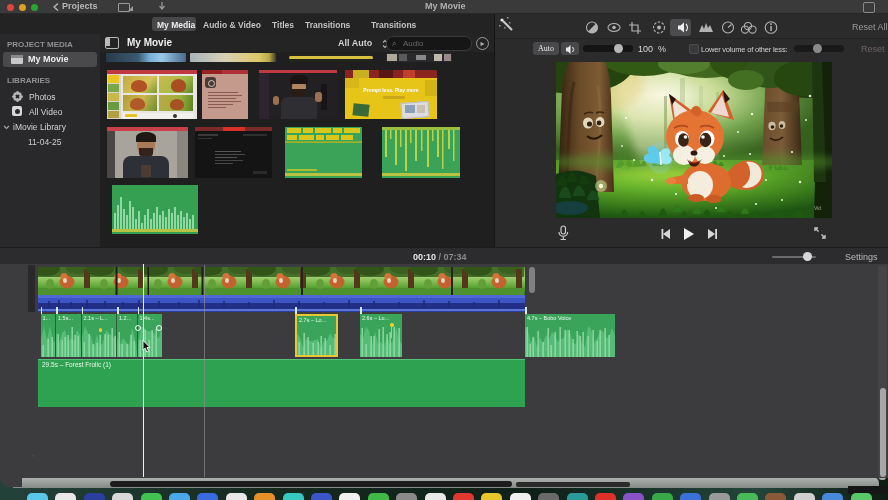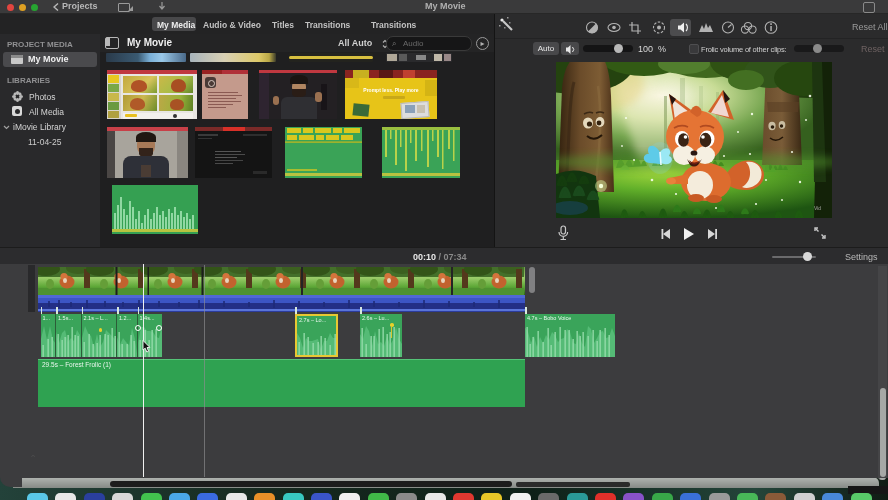--- a/index.html
+++ b/index.html
@@ -62,21 +62,21 @@
           <ellipse cx="9" cy="5.5" rx="2" ry="1.6"></ellipse>
           <ellipse cx="3" cy="3" rx="1.8" ry="1.4" transform="rotate(-45 3 3)"></ellipse>
           <ellipse cx="8" cy="3" rx="1.8" ry="1.4" transform="rotate(45 8 3)"></ellipse>
           <ellipse cx="3" cy="8" rx="1.8" ry="1.4" transform="rotate(45 3 8)"></ellipse>
           <ellipse cx="8" cy="8" rx="1.8" ry="1.4" transform="rotate(-45 8 8)"></ellipse>
         </g>
     </svg>
     <div class="abs" style="left:29px;top:58px;color:#d4d4d4;font-size:8.5px;">Photos</div>
     <div class="abs" style="left:12px;top:72px;width:10px;height:10px;background:#d8d8d8;border-radius:2px;"></div>
     <div class="abs" style="left:14.5px;top:74.5px;width:5px;height:5px;border-radius:50%;background:#29292b;"></div>
-    <div class="abs" style="left:29px;top:73px;color:#d4d4d4;font-size:8.5px;">All Media</div>
+    <div class="abs" style="left:29px;top:73px;color:#d4d4d4;font-size:8.5px;">All Video</div>
     <svg class="abs" style="left:3px;top:91px;" width="7" height="5" viewBox="0 0 7 5">
         <path d="M1,1 L3.5,3.5 L6,1" stroke="#a0a0a0" stroke-width="1.2" fill="none"></path>
       </svg>
     <div class="abs" style="left:13px;top:88px;color:#d4d4d4;font-size:8.5px;">iMovie Library</div>
     <div class="abs" style="left:28px;top:103px;color:#cccccc;font-size:8.5px;">11-04-25</div>
   </div>
 
   <div class="abs" style="left:100px;top:34px;width:394px;height:213px;background:#1f1f20;">
 
     <div class="abs" style="left:0;top:0;width:394px;height:18px;background:#242425;">
@@ -313,32 +313,32 @@
       <circle cx="171.5" cy="10.5" r="3.6" fill="none" stroke="#b2b2b2" stroke-width="1.05"></circle>
       <circle cx="164" cy="10.5" r="3.6" fill="none" stroke="#b2b2b2" stroke-width="1.05"></circle>
 
       <circle cx="190" cy="8.5" r="5.8" fill="none" stroke="#b2b2b2" stroke-width="1.1"></circle>
       <rect x="189.3" y="7" width="1.5" height="5" fill="#b2b2b2"></rect>
       <rect x="189.3" y="4.2" width="1.5" height="1.8" fill="#b2b2b2"></rect>
     </svg>
     <div class="abs" style="left:348px;top:8px;color:#9a9a9a;font-size:9px;margin-left:9px;">Reset All</div>
     <div class="abs" style="left:0;top:24px;width:393px;height:1px;background:#232324;"></div>
 
-    <div class="abs" style="left:38px;top:28px;width:26px;height:13px;background:#48484a;border-radius:3px;color:#e8e8e8;font-size:8px;text-align:center;line-height:13px;">Auto</div>
+    <div class="abs" style="left:38px;top:28px;width:26px;height:13px;background:#48484a;border-radius:3px;color:#e8e8e8;font-size:8px;text-align:center;line-height:13px;font-family:Liberation Serif, serif;">Auto</div>
     <div class="abs" style="left:66px;top:28px;width:18px;height:13px;background:#48484a;border-radius:3px;">
       <svg width="18" height="13" viewBox="0 0 18 13">
           <path d="M5,4.5 L7,4.5 L9.5,2 L9.5,11 L7,8.5 L5,8.5 Z" fill="#e8e8e8"></path>
           <path d="M11.5,4 A3.5,3.5 0 0 1 11.5,9" fill="none" stroke="#e8e8e8" stroke-width="1"></path>
         </svg>
     </div>
     <div class="abs" style="left:88px;top:31px;width:50px;height:7px;background:#141415;border-radius:4px;"></div>
     <div class="abs" style="left:119px;top:30px;width:9px;height:9px;border-radius:50%;background:#b8b8b8;"></div>
     <div class="abs" style="left:143px;top:30px;color:#d8d8d8;font-size:9px;">100&nbsp;&nbsp;%</div>
     <div class="abs" style="left:194px;top:30px;width:8px;height:8px;background:#39393b;border:1px solid #4e4e50;border-radius:2px;"></div>
-    <div class="abs" style="left:206px;top:31px;color:#d0d0d0;font-size:7.5px;letter-spacing:-0.2px;">Frolic volume of other clips:</div>
+    <div class="abs" style="left:206px;top:31px;color:#d0d0d0;font-size:7.5px;letter-spacing:-0.2px;">Lower volume of other less:</div>
     <div class="abs" style="left:299px;top:31px;width:50px;height:7px;background:#19191a;border-radius:4px;"></div>
     <div class="abs" style="left:318px;top:30px;width:9px;height:9px;border-radius:50%;background:#8a8a8a;"></div>
     <div class="abs" style="left:366px;top:30px;color:#6e6262;font-size:9px;">Reset</div>
 
     <div class="abs" style="left:61px;top:48px;width:276px;height:156px;background:#1a2a14;overflow:hidden;" id="scene">
       <svg width="276" height="156" viewBox="0 0 276 156">
         <defs>
           <radialGradient id="skyglow" cx="38%" cy="30%" r="60%">
             <stop offset="0%" stop-color="#faf8ea"></stop>
             <stop offset="35%" stop-color="#c8dc96"></stop>

